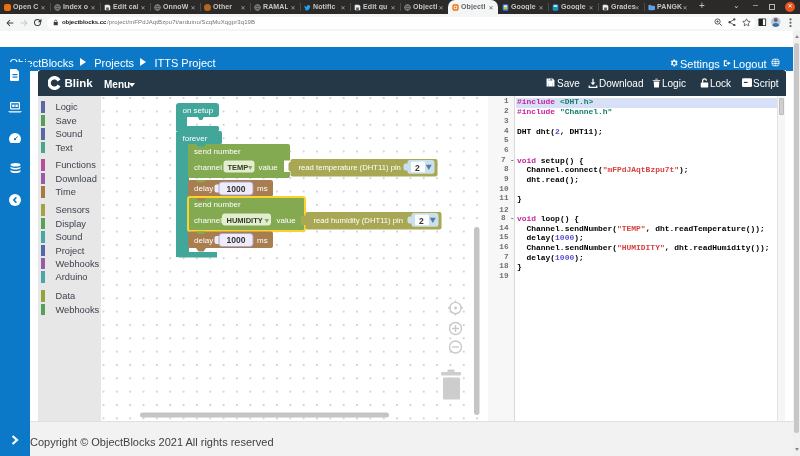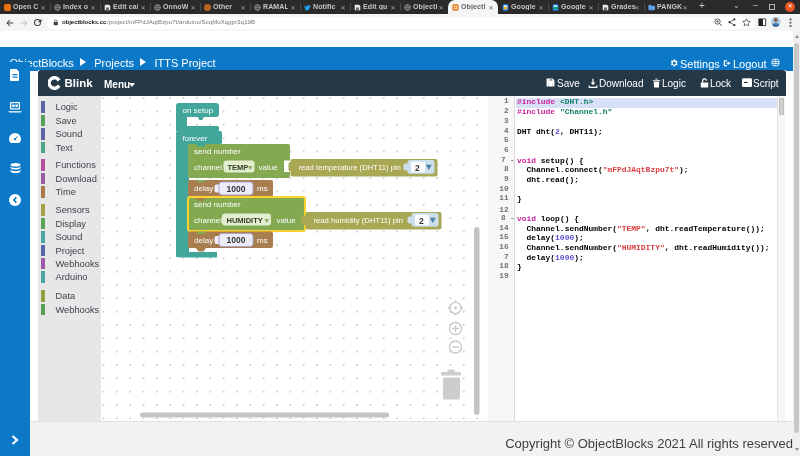--- a/index.html
+++ b/index.html
@@ -47,21 +47,21 @@
 .cl { position:absolute; left:29px; font-size:7.95px; font-weight:bold; line-height:9.7px; white-space:pre; color:#000; }
 .cm-meta { color:#c9259c; }
 .cm-hstr { color:#11806c; }
 .cm-str { color:#d84040; }
 .cm-num { color:#5a50d2; }
 #selline { position:absolute; left:27.5px; top:1.5px; width:261px; height:10px; background:#d7e0f6; }
 #codescroll { position:absolute; left:288.5px; top:0; width:8px; height:325px; background:#f6f6f6; border-left:1px solid #e3e3e3; }
 #codethumb { position:absolute; left:1.5px; top:2px; width:5px; height:17px; background:#cfcfcf; border:1px solid #bbb; border-radius:1px; }
 
 #footer { position:absolute; left:30px; top:421px; width:763px; height:35px; background:#f2f2f2; border-top:1px solid #e0e0e0; }
-#footer div { margin-top:14px; text-align:right; font-size:13px; color:#3f3f3f; }
+#footer div { margin-top:14px; text-align:left; font-size:11px; color:#3f3f3f; }
 
 #pagescroll { position:absolute; left:793px; top:31px; width:7px; height:425px; background:#f0f0f0; }
 #pagethumb { position:absolute; left:1px; top:12px; width:5px; height:390px; background:#c7c7c7; border-radius:2.5px; }
 .sarrow { position:absolute; left:1.5px; width:0; height:0; border-left:2.5px solid transparent; border-right:2.5px solid transparent; }
 </style>
 </head>
 <body>
 <div id="tabbar">
   <div class="tab" style="left:0;width:50px">
       <span class="fav" style="background:#e8710a"></span>

